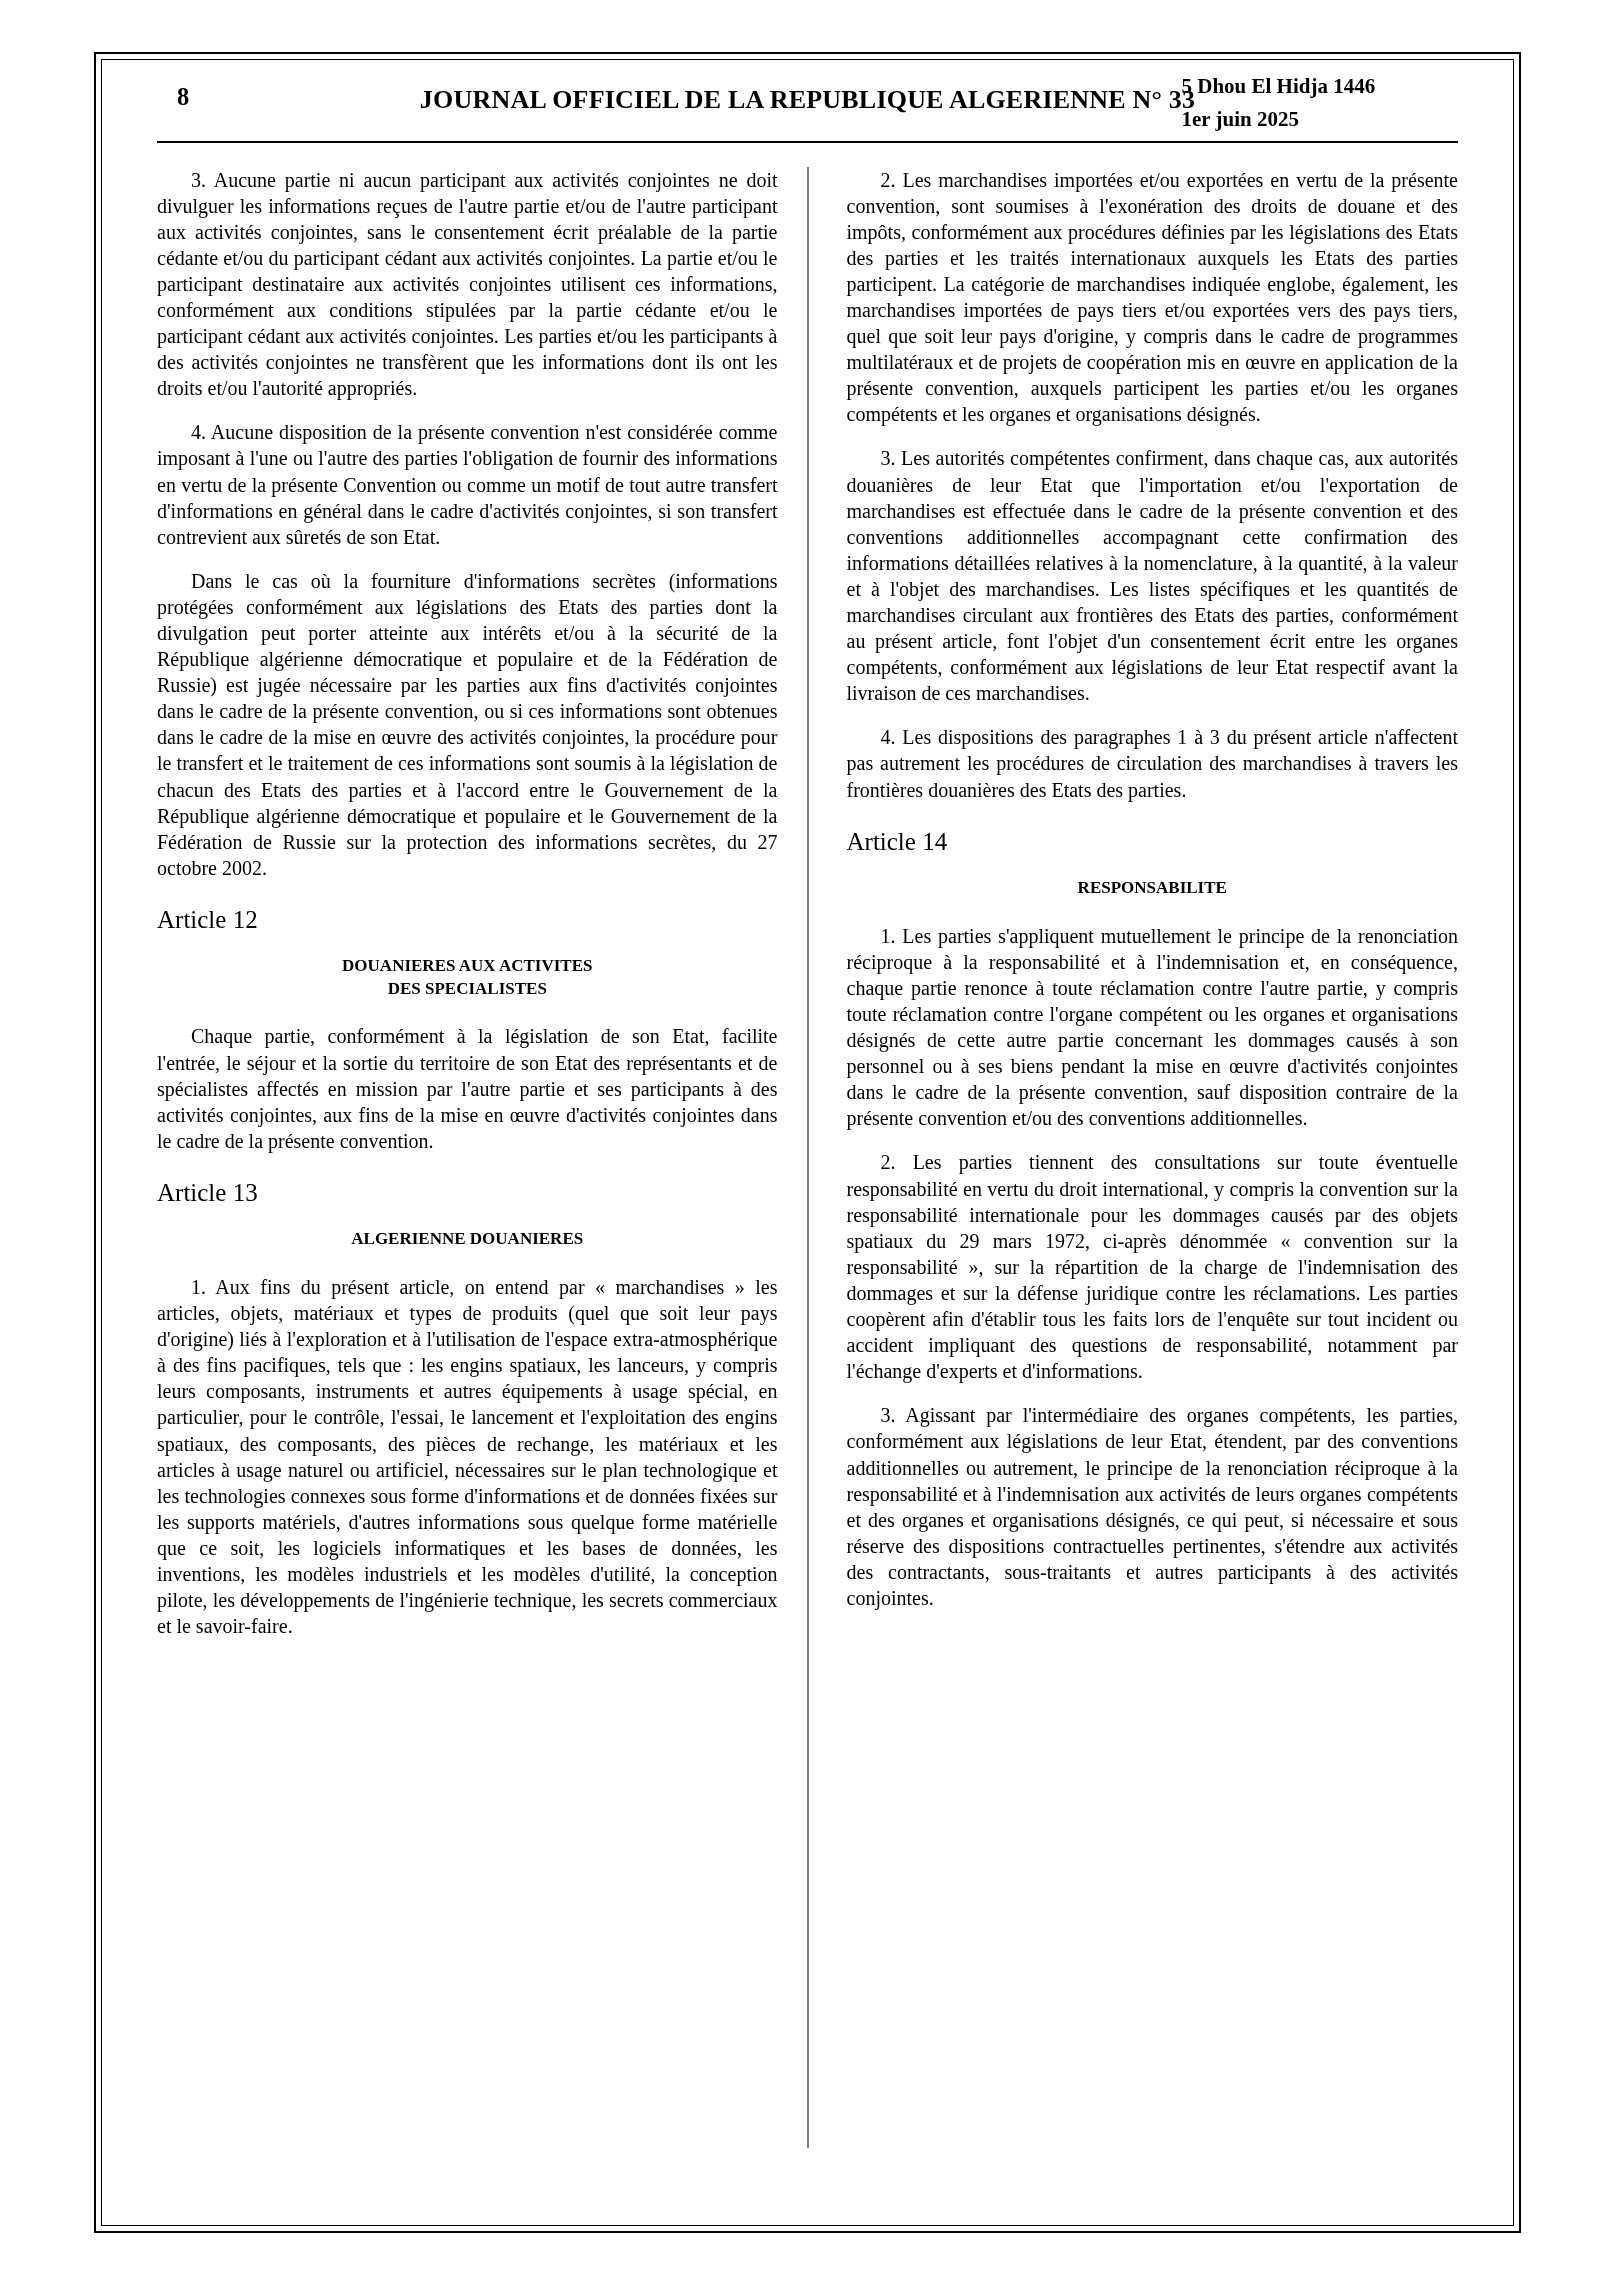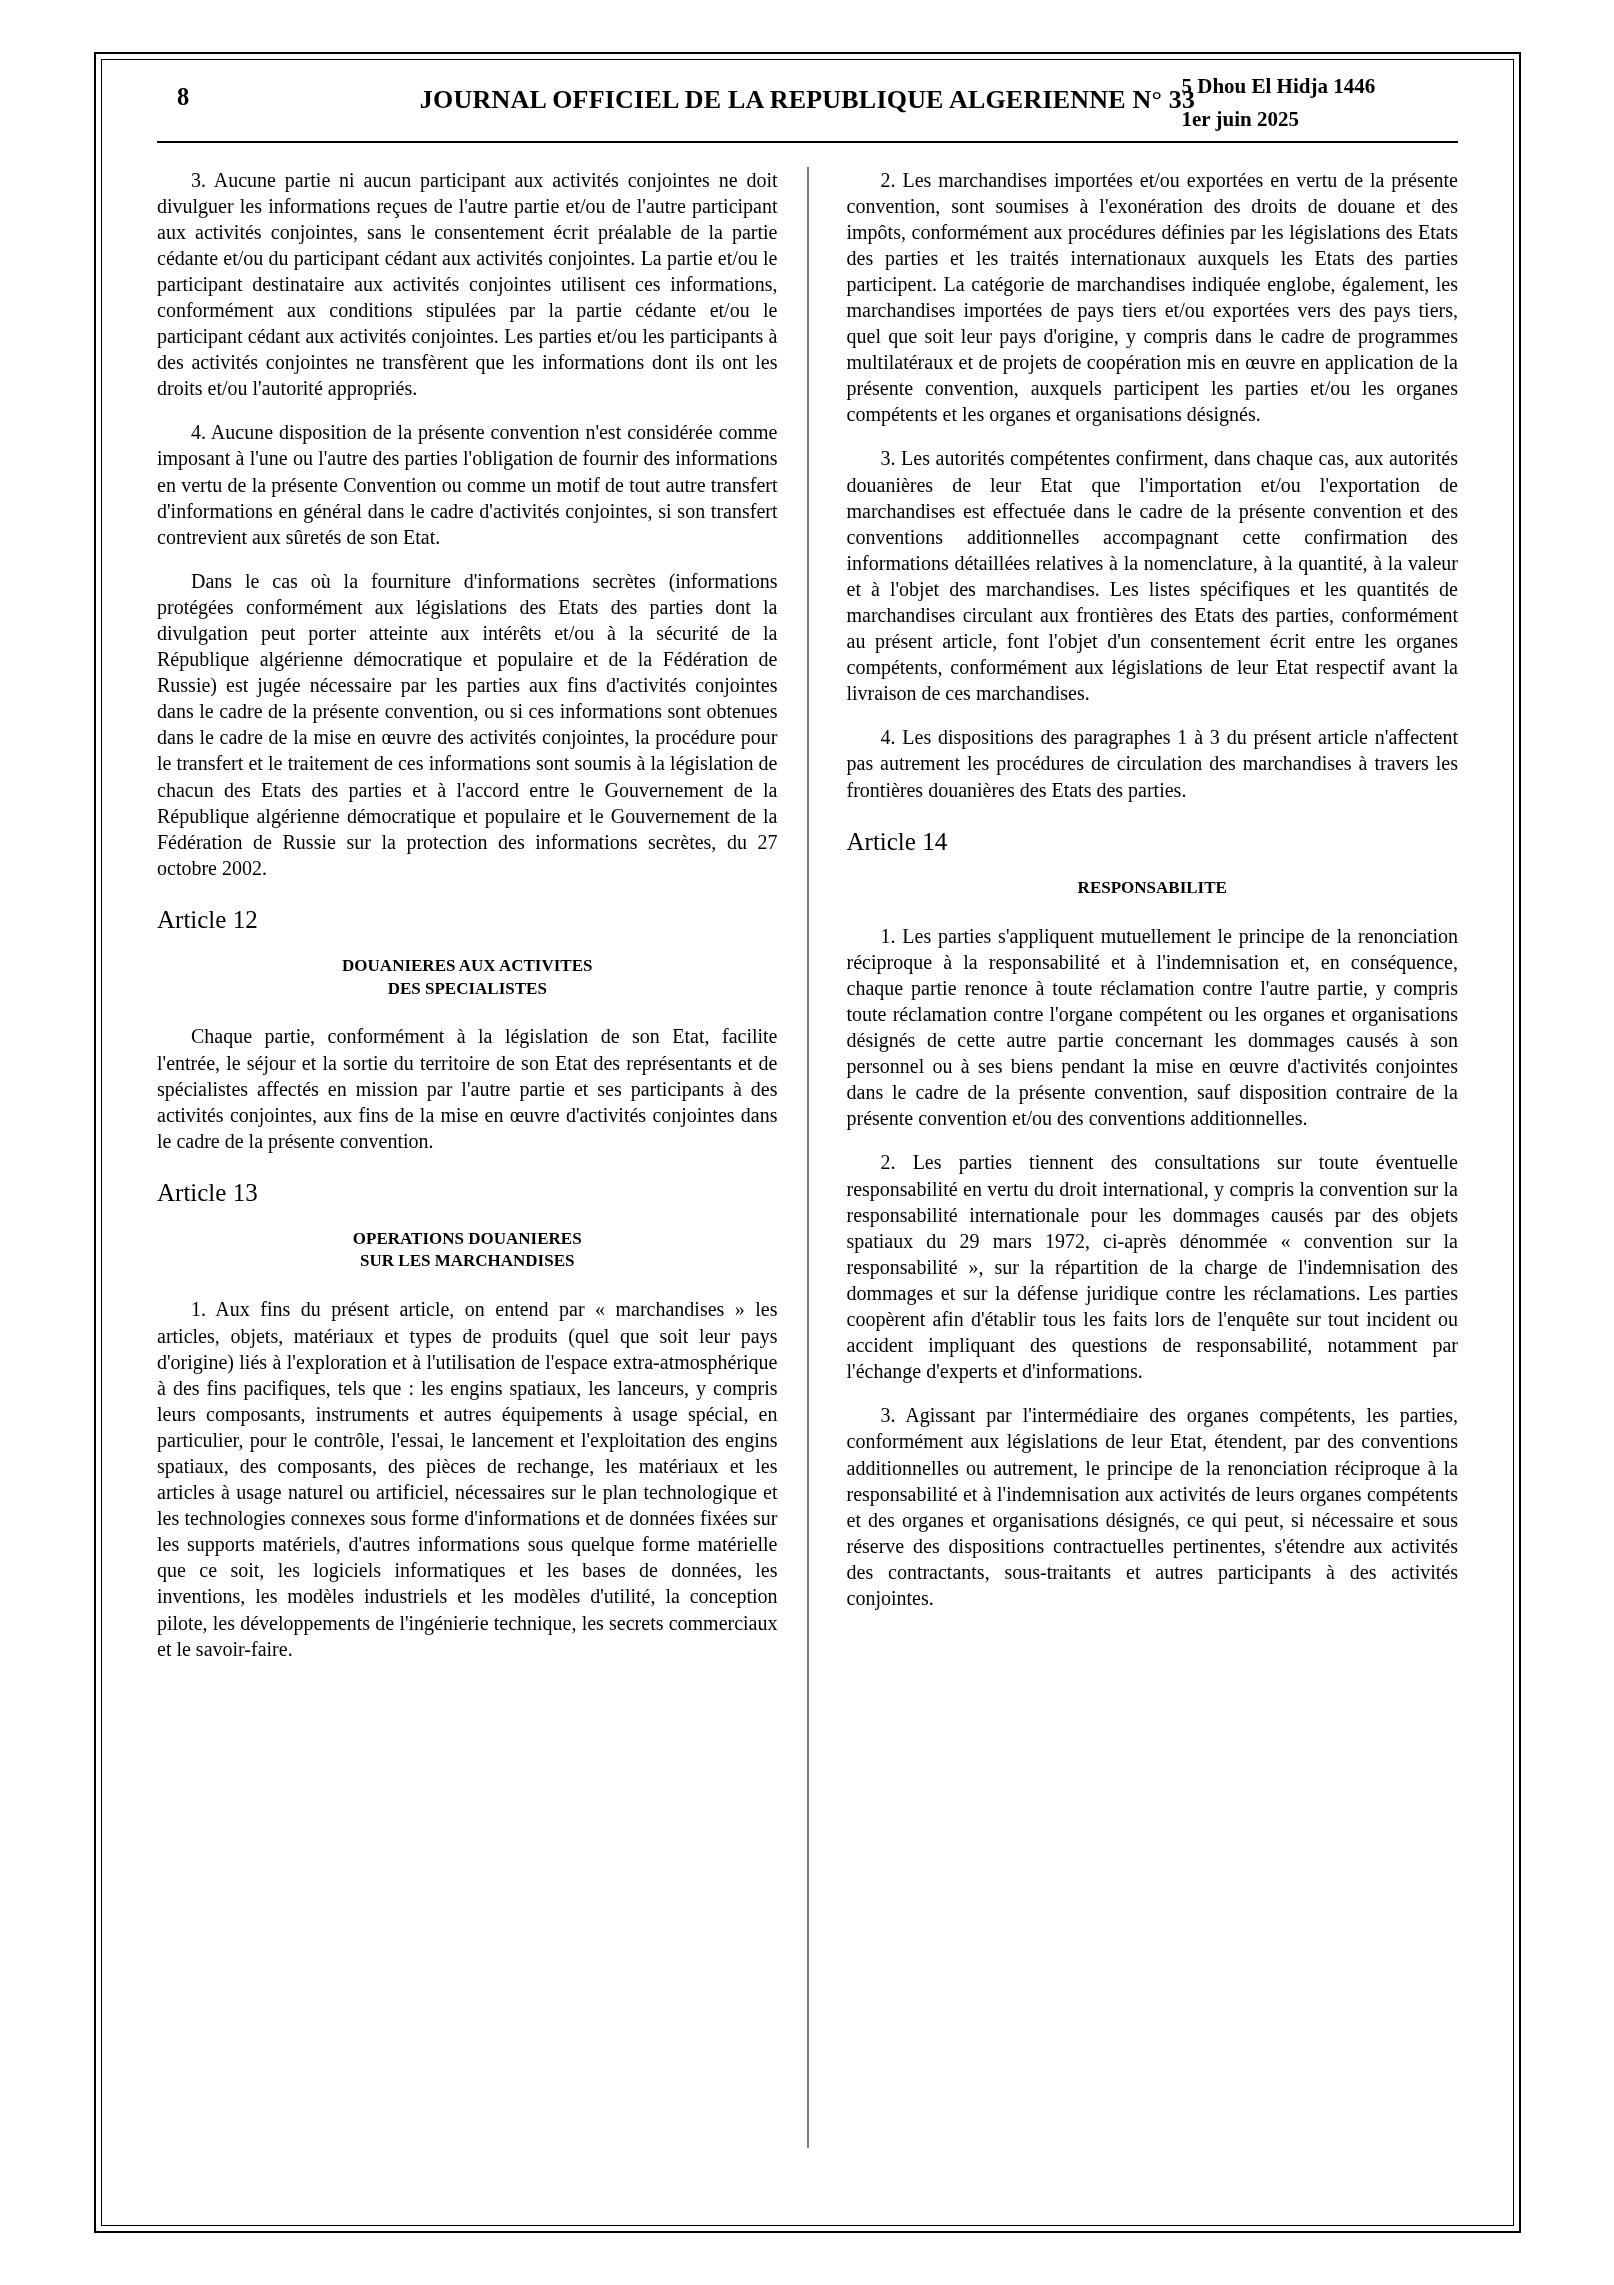--- a/index.html
+++ b/index.html
@@ -163,22 +163,21 @@
 
         <div class="article-label">Article 12</div>
         <div class="article-title">
           <span class="l">DOUANIERES AUX ACTIVITES</span>
           <span class="l">DES SPECIALISTES</span>
         </div>
         <p class="para">Chaque partie, conformément à la législation de son Etat, facilite l'entrée, le séjour et la sortie du territoire de son Etat des représentants et de spécialistes affectés en mission par l'autre partie et ses participants à des activités conjointes, aux fins de la mise en œuvre d'activités conjointes dans le cadre de la présente convention.</p>
 
         <div class="article-label">Article 13</div>
         <div class="article-title">
-          <span class="l">OPERATIONS DOUANIERES</span>
-          <span class="l">SUR LES MARCHANDISES</span>
+          <span class="l">ALGERIENNE DOUANIERES</span>
         </div>
         <p class="para last">1. Aux fins du présent article, on entend par « marchandises » les articles, objets, matériaux et types de produits (quel que soit leur pays d'origine) liés à l'exploration et à l'utilisation de l'espace extra-atmosphérique à des fins pacifiques, tels que : les engins spatiaux, les lanceurs, y compris leurs composants, instruments et autres équipements à usage spécial, en particulier, pour le contrôle, l'essai, le lancement et l'exploitation des engins spatiaux, des composants, des pièces de rechange, les matériaux et les articles à usage naturel ou artificiel, nécessaires sur le plan technologique et les technologies connexes sous forme d'informations et de données fixées sur les supports matériels, d'autres informations sous quelque forme matérielle que ce soit, les logiciels informatiques et les bases de données, les inventions, les modèles industriels et les modèles d'utilité, la conception pilote, les développements de l'ingénierie technique, les secrets commerciaux et le savoir-faire.</p>
       </div>
 
       <div class="col col-right">
         <p class="para">2. Les marchandises importées et/ou exportées en vertu de la présente convention, sont soumises à l'exonération des droits de douane et des impôts, conformément aux procédures définies par les législations des Etats des parties et les traités internationaux auxquels les Etats des parties participent. La catégorie de marchandises indiquée englobe, également, les marchandises importées de pays tiers et/ou exportées vers des pays tiers, quel que soit leur pays d'origine, y compris dans le cadre de programmes multilatéraux et de projets de coopération mis en œuvre en application de la présente convention, auxquels participent les parties et/ou les organes compétents et les organes et organisations désignés.</p>
         <p class="para">3. Les autorités compétentes confirment, dans chaque cas, aux autorités douanières de leur Etat que l'importation et/ou l'exportation de marchandises est effectuée dans le cadre de la présente convention et des conventions additionnelles accompagnant cette confirmation des informations détaillées relatives à la nomenclature, à la quantité, à la valeur et à l'objet des marchandises. Les listes spécifiques et les quantités de marchandises circulant aux frontières des Etats des parties, conformément au présent article, font l'objet d'un consentement écrit entre les organes compétents, conformément aux législations de leur Etat respectif avant la livraison de ces marchandises.</p>
         <p class="para">4. Les dispositions des paragraphes 1 à 3 du présent article n'affectent pas autrement les procédures de circulation des marchandises à travers les frontières douanières des Etats des parties.</p>
 
         <div class="article-label">Article 14</div>

